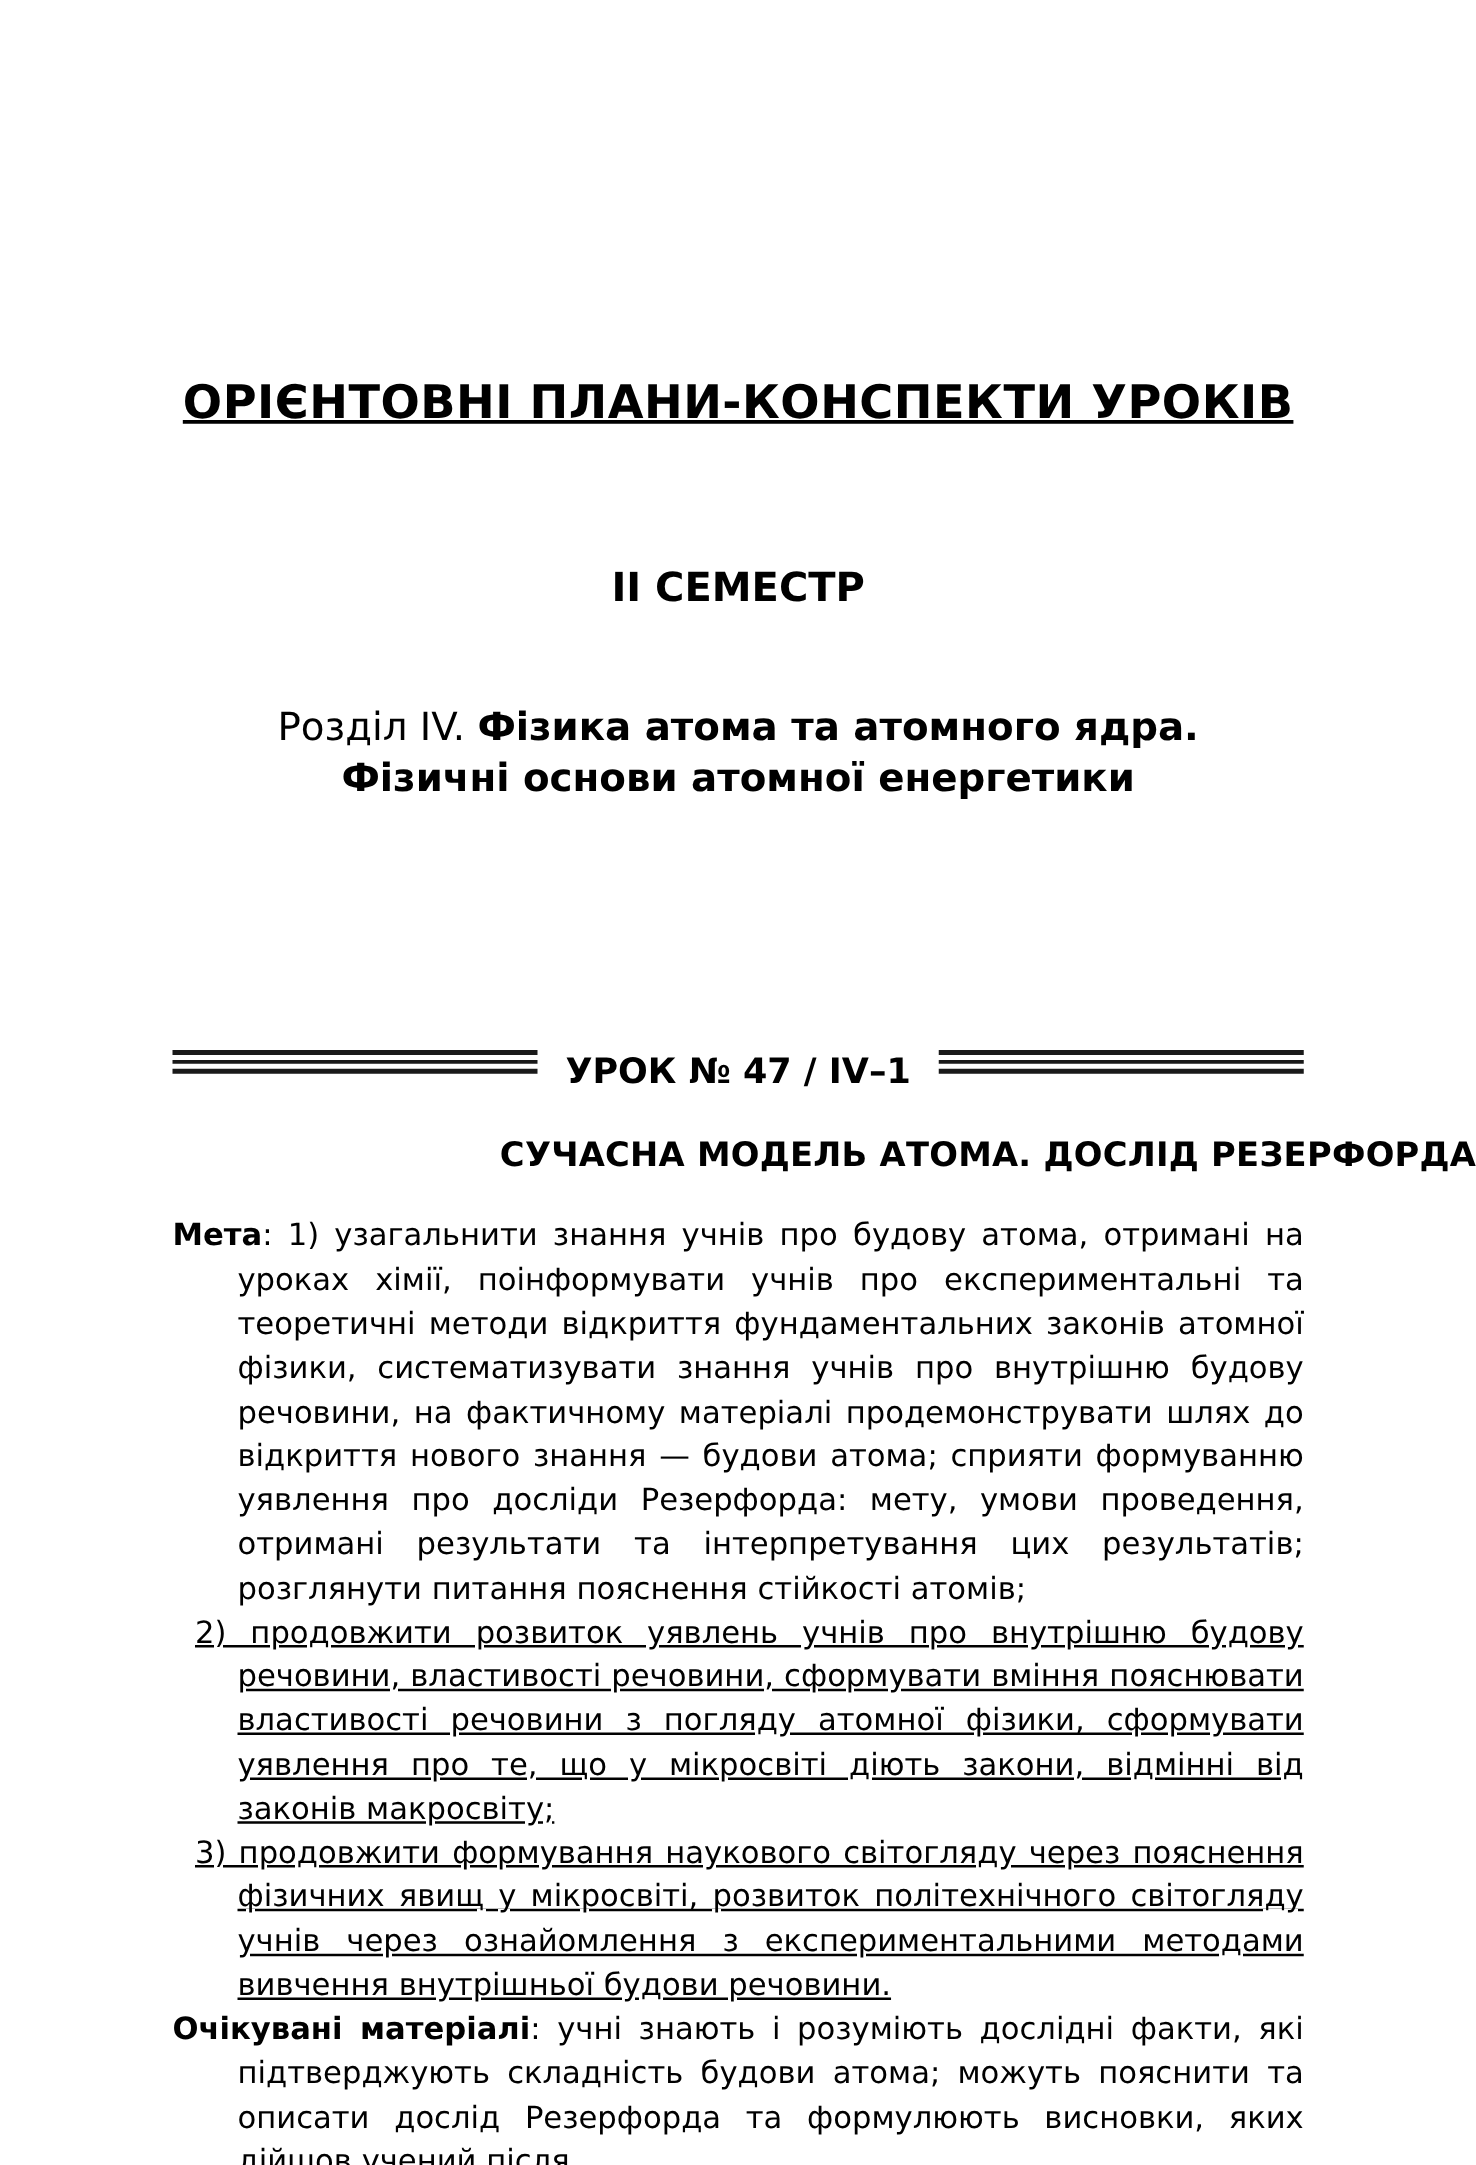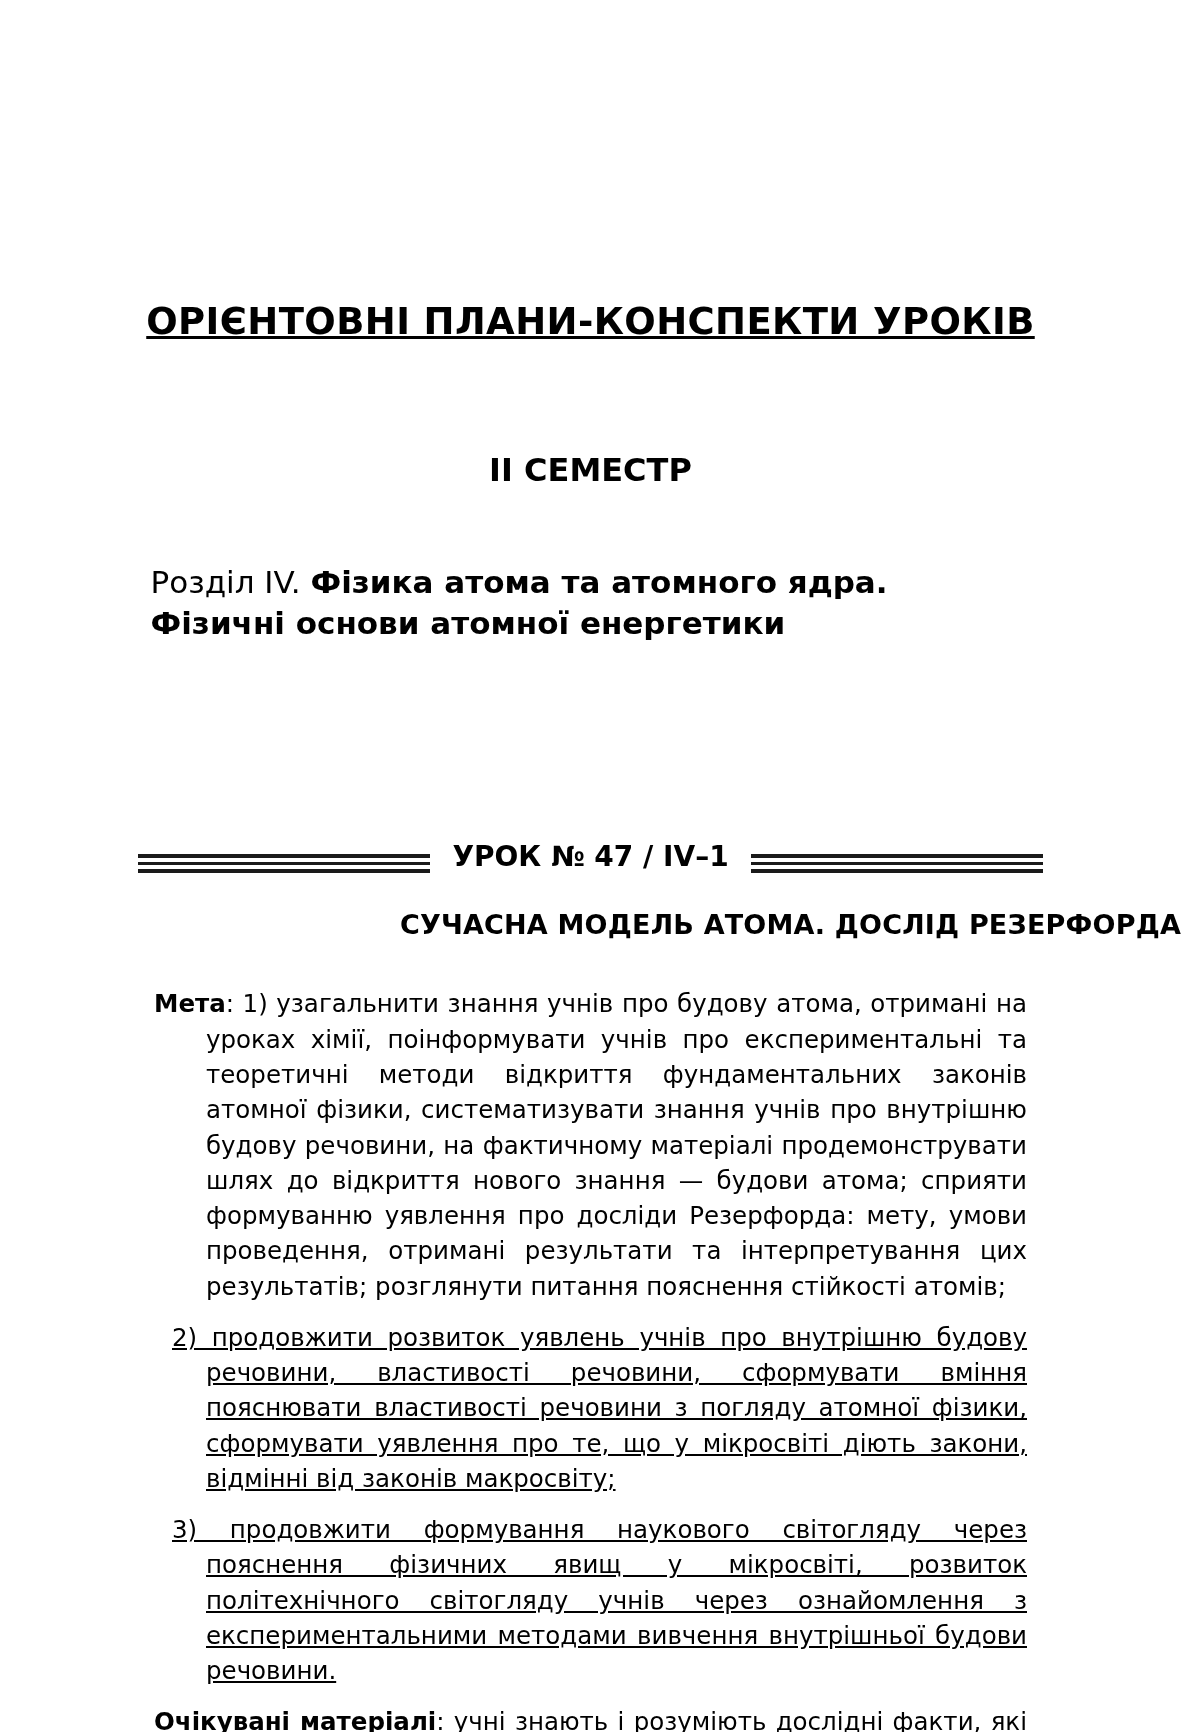--- a/index.html
+++ b/index.html
@@ -36,20 +36,21 @@
     text-decoration: underline;
   }
   .semester-title {
     text-align: center;
     font-weight: bold;
     font-size: 32px;
     margin: 16px;
     padding-top: 92px;
   }
   .chapter-title {
+    text-align: center;
     font-size: 31px;
     margin: 0;
     padding-top: 57px;
     line-height: 1.33;
     max-width: 880px;
     margin-left: auto;
     margin-right: auto;
   }
   .chapter-title .chapter-label {
     font-weight: normal;
@@ -57,21 +58,21 @@
   .chapter-title .chapter-name {
     font-weight: bold;
   }
 
   
   .lesson-bar {
     margin: 0 auto;
     margin-top: 196px;
     width: 905px;
     display: flex;
-    align-items: flex-end;
+    align-items: flex-start;
     gap: 14px;
   }
   .rule-stack {
     flex: 1 1 auto;
     display: flex;
     flex-direction: column;
     gap: 4px;
   }
   .rule-stack .r {
     height: 4px;
@@ -101,21 +102,21 @@
   
   .body-block {
     margin: 0 auto;
     width: 905px;
     padding-top: 30px;
     font-size: 24.5px;
     line-height: 1.44;
     text-align: justify;
   }
   .para {
-    margin: 16px;
+    margin: 0;
     text-align: justify;
     text-justify: inter-word;
   }
   .para.hang-goal {
     padding-left: 52px;
     text-indent: -52px;
   }
   .para.item {
     padding-left: 52px;
     text-indent: -34px;

